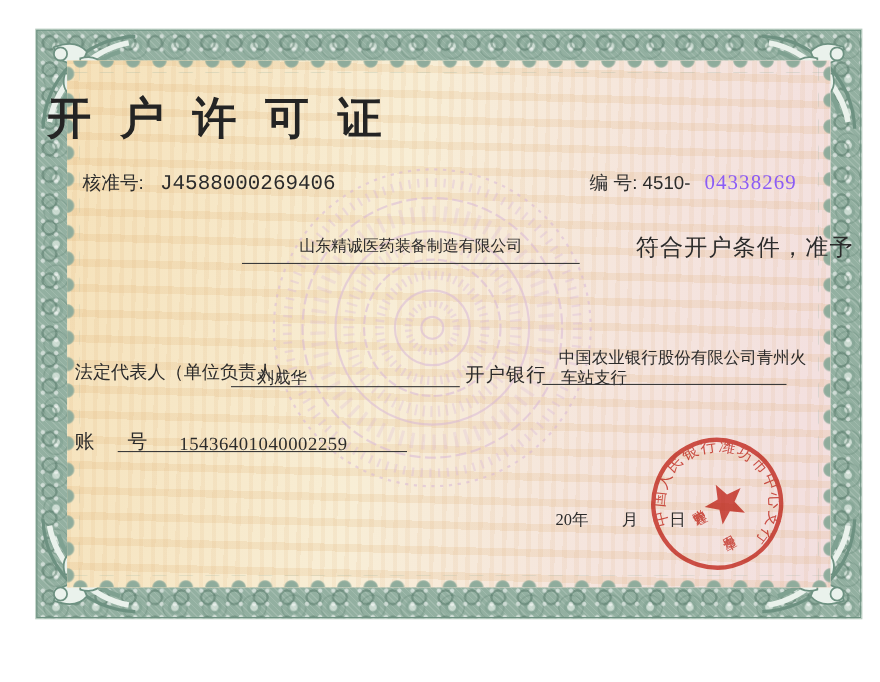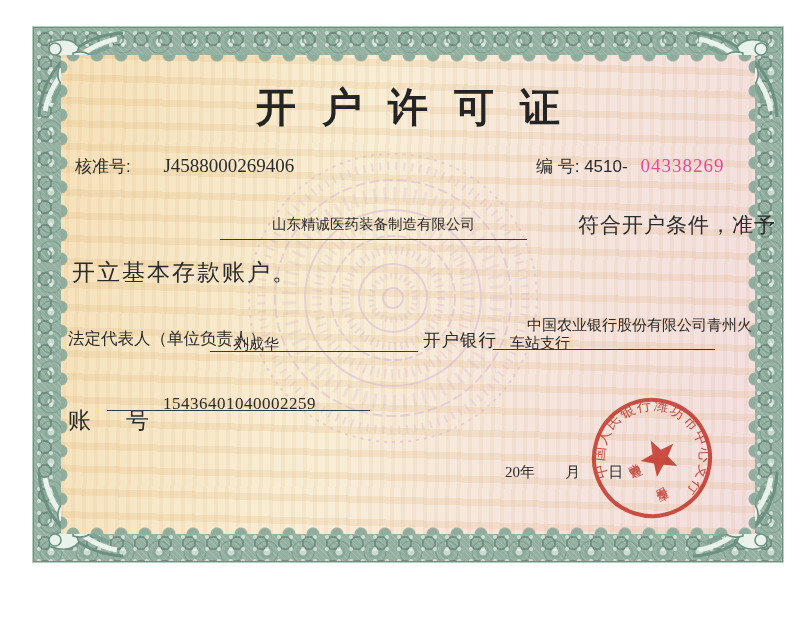--- a/index.html
+++ b/index.html
@@ -41,26 +41,26 @@
   .corner.tl{left:0;top:0;}
   .corner.tr{right:0;top:0;transform:scaleX(-1);}
   .corner.bl{left:0;bottom:0;transform:scaleY(-1);}
   .corner.br{right:0;bottom:0;transform:scale(-1,-1);}
 
   
   .rosette{position:absolute;left:210px;top:121px;width:300px;height:300px;opacity:.55;pointer-events:none;}
 
   
   .txt{position:absolute;color:#2b2b2b;white-space:nowrap;}
-  .title{left:0;right:0;top:53px;text-align:center;font-family:"DejaVu Serif",serif;
-    font-weight:900;font-size:40px;letter-spacing:26px;padding-left:26px;color:#242424;}
+  .title{left:0;right:0;top:53px;font-family:"DejaVu Serif",serif;
+    font-weight:900;font-size:40px;letter-spacing:26px;padding-left:10px;color:#242424;}
   .lbl{font-family:"Liberation Sans",sans-serif;}
   .num{font-family:"Liberation Serif",serif;}
   .u{position:absolute;border-bottom:1.6px solid #3a3a3a;}
-  .red{color:#ec4899;margin-top:12px;}
+  .red{color:#8b5cf6;margin-top:12px;}
   .seal{position:absolute;left:554px;top:366px;width:130px;height:130px;opacity:.88;mix-blend-mode:multiply;}
 </style>
 </head>
 <body>
 
 <div class="page">
   <div class="cert">
 
     <div class="frame"></div>
 
@@ -136,44 +136,43 @@
         <circle cx="150" cy="150" r="34" stroke-width="2"></circle>
         <circle cx="150" cy="150" r="22" stroke-width="6" stroke-dasharray="2 3" opacity=".7"></circle>
         <circle cx="150" cy="150" r="10" stroke-width="2"></circle>
       </g>
     </svg>
 
     <div class="txt title">开户许可证</div>
 
     <div class="txt lbl" style="left:42px;top:128px;font-size:17px;">
       <span>核准号:</span>
-      <span class="num" style="font-size:19px;margin-left:28px;">J4588000269406</span>
+      <span class="num" style="font-size:19px;margin-left:10px;font-family:Liberation Mono, monospace;">J4588000269406</span>
     </div>
     <div class="txt lbl" style="left:503px;top:128px;font-size:17px;">
       <span>编 号: 4510-</span>
       <span class="num red" style="font-size:19px;margin-left:8px;letter-spacing:1px;">04338269</span>
     </div>
 
     <div class="u" style="left:187px;top:168px;width:307px;height:44px;text-align:center;">
       <span class="txt lbl" style="position:static;font-size:14.5px;line-height:58px;">山东精诚医药装备制造有限公司</span>
     </div>
     <div class="txt lbl" style="left:545px;top:184px;font-size:21px;letter-spacing:1px;">符合开户条件，准予</div>
-    <div class="txt lbl" style="left:39px;top:230px;font-size:23px;letter-spacing:2px;">开立基本存款账户。</div>
 
     <div class="txt lbl" style="left:35px;top:301px;font-size:16.5px;">法定代表人（单位负责人）</div>
     <div class="u" style="left:177px;top:300px;width:208px;height:24px;">
       <span class="txt lbl" style="position:static;font-size:15px;line-height:34px;margin-left:24px;">刘成华</span>
     </div>
 
     <div class="txt lbl" style="left:390px;top:301px;font-size:17.5px;letter-spacing:1px;">开户银行</div>
-    <div class="txt lbl" style="left:494px;top:289px;font-size:15px;">中国农业银行股份有限公司青州火</div>
+    <div class="txt lbl" style="left:475px;top:289px;font-size:15px;">中国农业银行股份有限公司青州火</div>
     <div class="txt lbl" style="left:477px;top:307px;font-size:15px;">车站支行</div>
     <div class="u" style="left:460px;top:300px;width:222px;height:22px;"></div>
 
-    <div class="txt lbl" style="left:35px;top:362px;font-size:23px;letter-spacing:6px;margin-top:16px;">账　号</div>
+    <div class="txt lbl" style="left:35px;top:362px;font-size:18px;letter-spacing:6px;">账　号</div>
     <div class="u" style="left:74px;top:358px;width:263px;height:25px;">
       <span class="txt num" style="position:static;font-size:17px;line-height:38px;margin-left:56px;letter-spacing:.5px;">15436401040002259</span>
     </div>
 
     <div class="txt lbl" style="left:472px;top:436px;font-size:15px;">
       <span class="num">20</span><span>年</span>
       <span style="margin-left:26px;">月</span>
       <span style="margin-left:24px;">日</span>
     </div>
 

